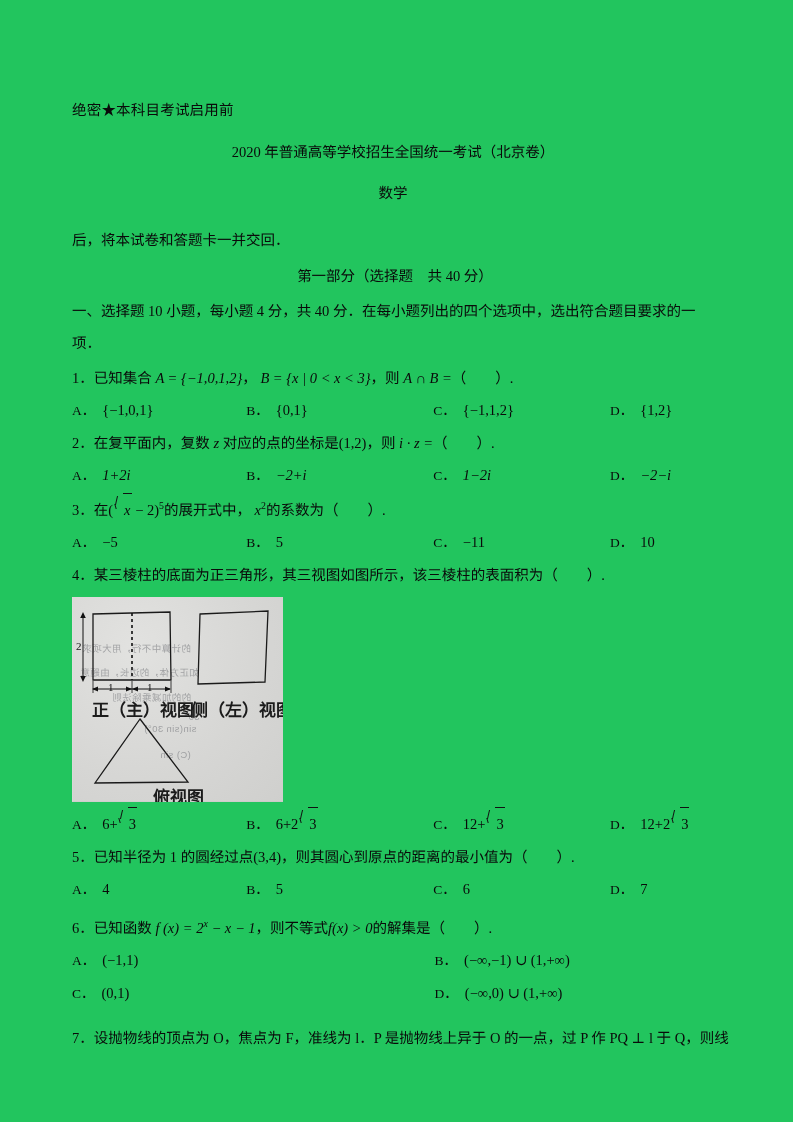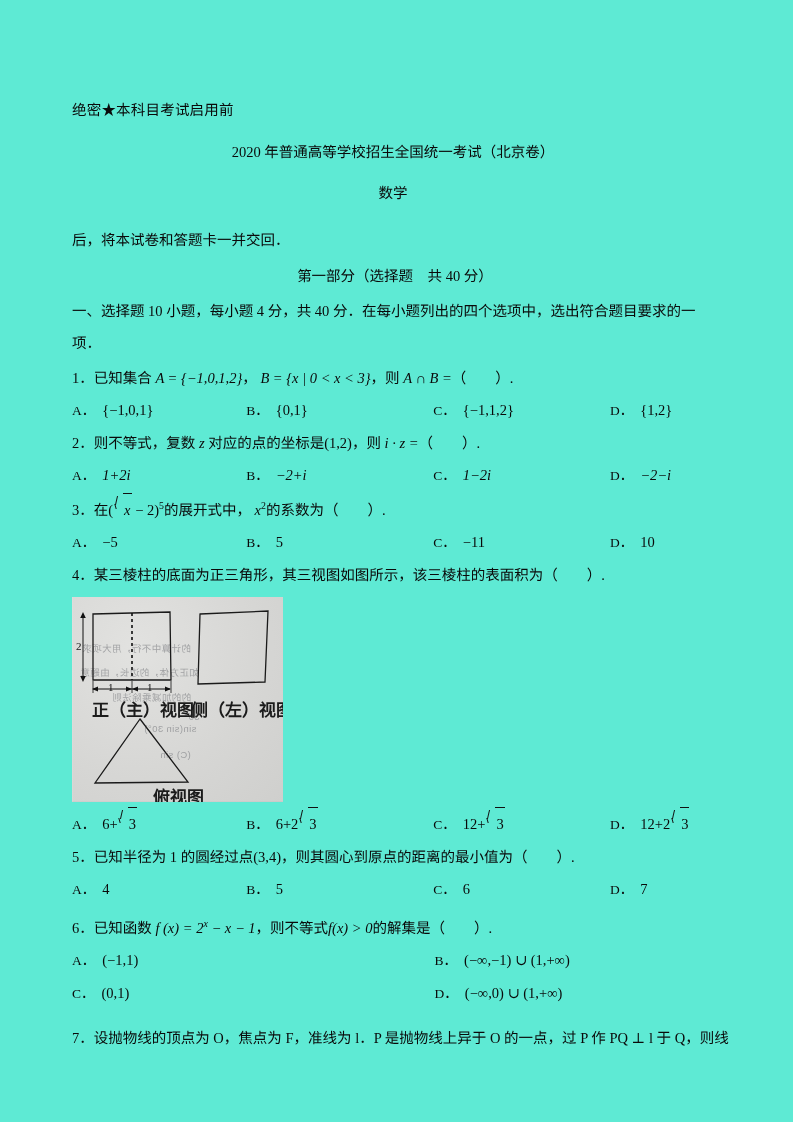--- a/index.html
+++ b/index.html
@@ -14,21 +14,21 @@
     position: relative;
     font-family: "Liberation Serif", "DejaVu Serif", serif;
     color: #0a0a0a;
     overflow: hidden;
   }
   .page {
     position: absolute;
     left: 0; top: 0;
     width: 793px;
     height: 1122px;
-    background: #5eead4;
+    background: #22c55e;
     padding: 0;
     box-sizing: border-box;
   }
   .content {
     position: absolute;
     left: 72px;
     top: 98px;
     width: 650px;
   }
   .secret-line {
@@ -225,21 +225,21 @@
     <span class="mi">A ∩ B =</span><span>（　　）.</span>
   </div>
   <div class="opts four">
     <div><span class="opt-letter">A．</span><span class="opt-body frac-set">{−1,0,1}</span></div>
     <div><span class="opt-letter">B．</span><span class="opt-body frac-set">{0,1}</span></div>
     <div><span class="opt-letter">C．</span><span class="opt-body frac-set">{−1,1,2}</span></div>
     <div><span class="opt-letter">D．</span><span class="opt-body frac-set">{1,2}</span></div>
   </div>
 
   <div class="q">
-    <span>2</span>．<span>则不等式，复数</span>
+    <span>2</span>．<span>在复平面内，复数</span>
     <span class="mi">z</span>
     <span>对应的点的坐标是</span><span class="mn">(1,2)</span><span>，则</span>
     <span class="mi">i · z =</span><span>（　　）.</span>
   </div>
   <div class="opts four">
     <div><span class="opt-letter">A．</span><span class="opt-body mi">1+2i</span></div>
     <div><span class="opt-letter">B．</span><span class="opt-body mi">−2+i</span></div>
     <div><span class="opt-letter">C．</span><span class="opt-body mi">1−2i</span></div>
     <div><span class="opt-letter">D．</span><span class="opt-body mi">−2−i</span></div>
   </div>

